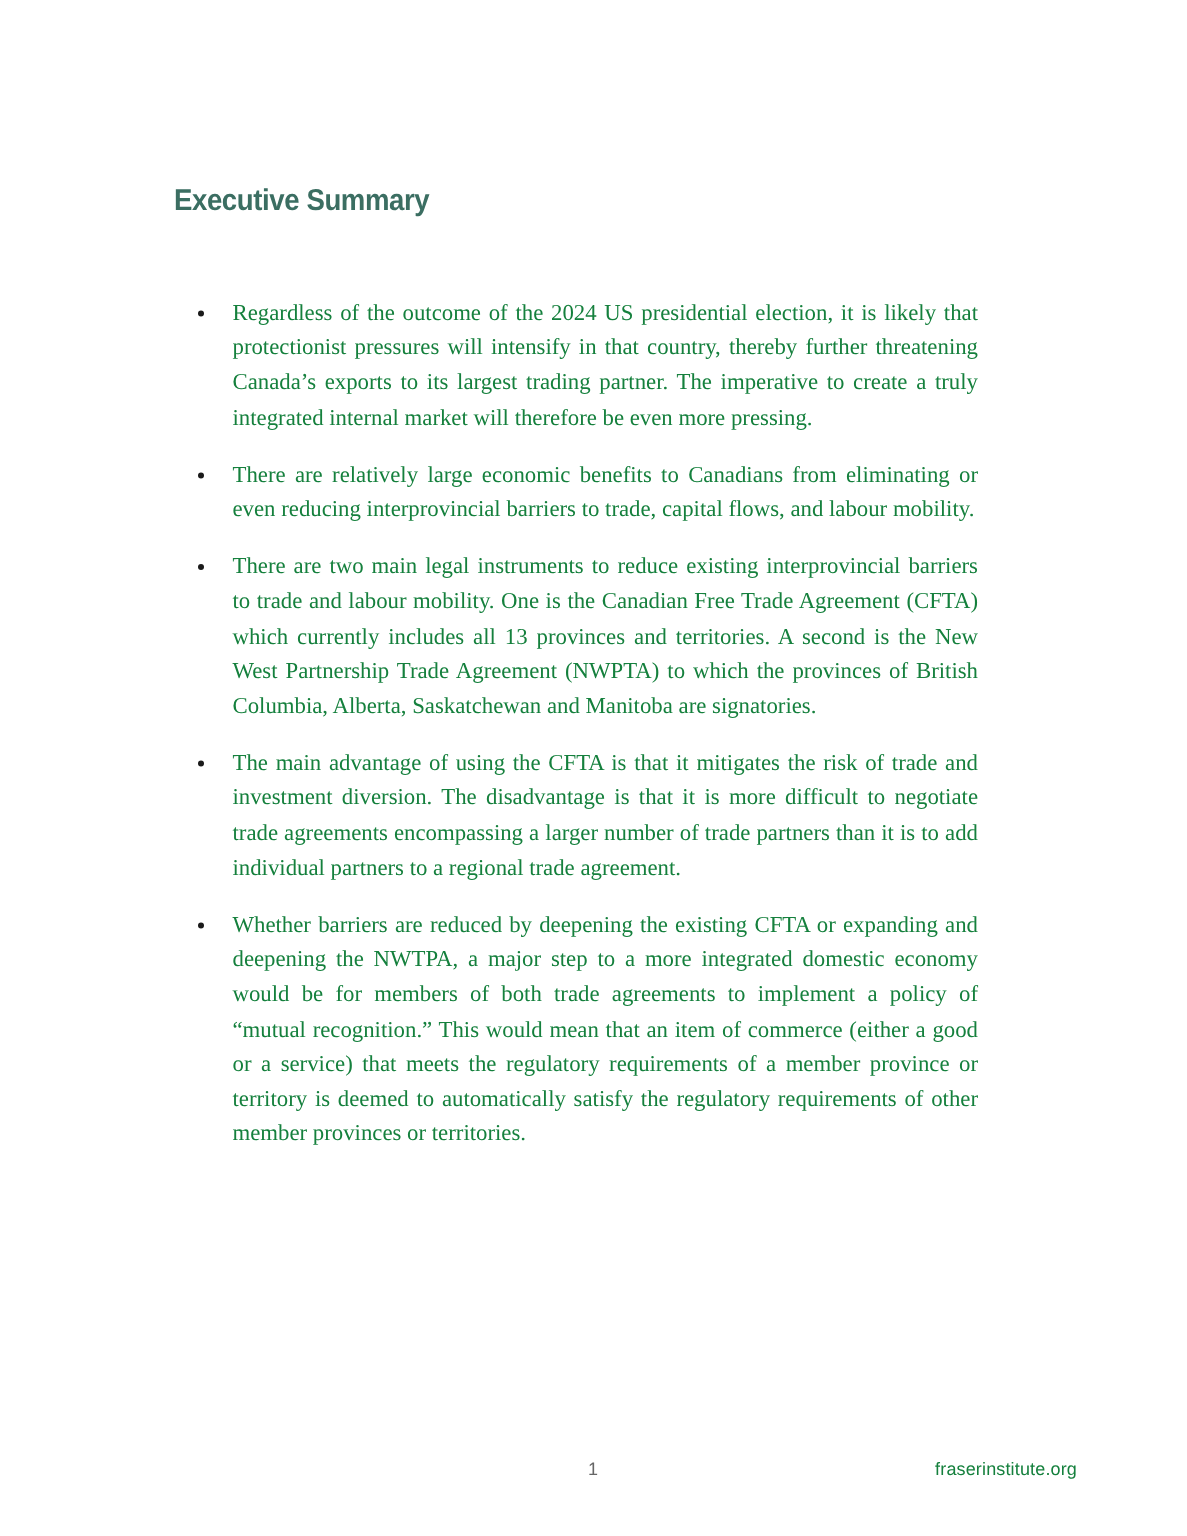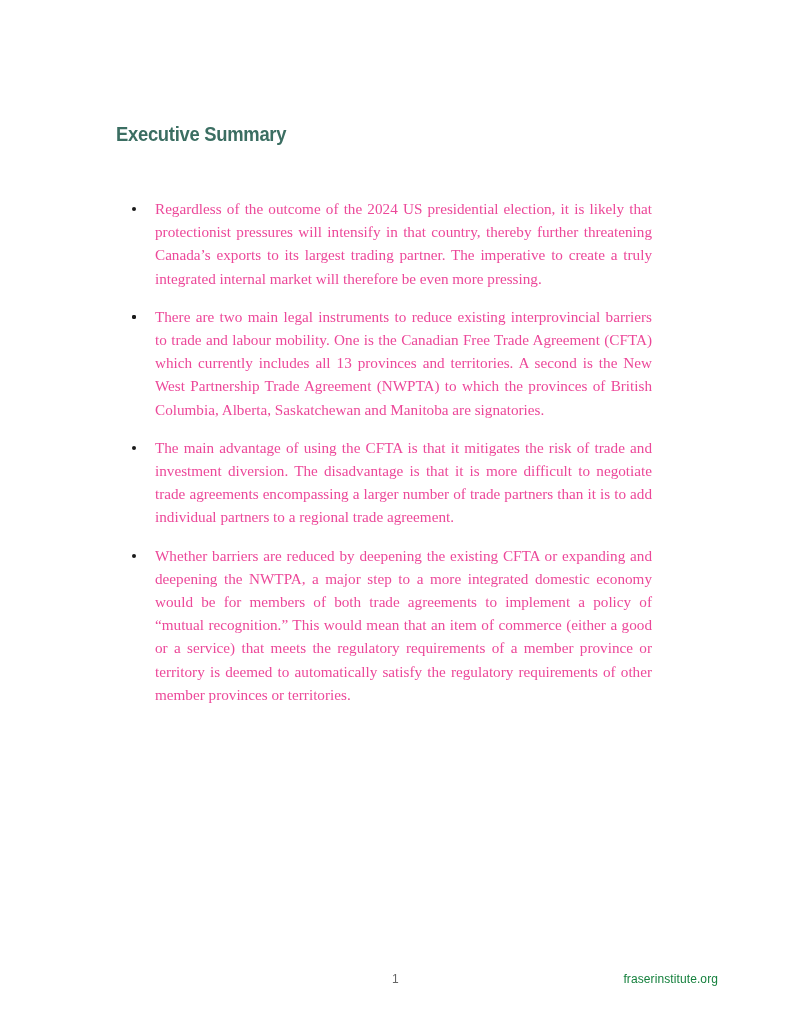--- a/index.html
+++ b/index.html
@@ -40,21 +40,21 @@
     width: 497px;
     margin: 0;
     padding: 0;
     list-style: none;
   }
   .bullet-item {
     position: relative;
     font-family: "Liberation Serif", serif;
     font-size: 15.2px;
     line-height: 23.2px;
-    color: #ec4899;
+    color: #15803d;
     text-align: justify;
     hyphens: manual;
     margin-bottom: 15px;
   }
   .bullet-item .dot {
     position: absolute;
     left: -23px;
     top: 10px;
     width: 4px;
     height: 4px;
@@ -86,20 +86,21 @@
 
   <h1 class="heading">Executive Summary</h1>
 
   <ul class="bullets">
     <li class="bullet-item">
       <span class="dot"></span>
       <span>Regardless of the outcome of the 2024 US presidential election, it is likely that protectionist pressures will intensify in that country, thereby further threaten­ing Canada’s exports to its largest trading partner. The imperative to create a truly integrated internal market will therefore be even more pressing.</span>
     </li>
     <li class="bullet-item">
       <span class="dot"></span>
+      <span>There are relatively large economic benefits to Canadians from eliminating or even reducing interprovincial barriers to trade, capital flows, and labour mobility.</span>
     </li>
     <li class="bullet-item">
       <span class="dot"></span>
       <span>There are two main legal instruments to reduce existing interprovincial barri­ers to trade and labour mobility. One is the Canadian Free Trade Agreement (CFTA) which currently includes all 13 provinces and territories. A second is the New West Partnership Trade Agreement (NWPTA) to which the provinces of British Columbia, Alberta, Saskatchewan and Manitoba are signatories.</span>
     </li>
     <li class="bullet-item">
       <span class="dot"></span>
       <span>The main advantage of using the CFTA is that it mitigates the risk of trade and investment diversion. The disadvantage is that it is more difficult to negotiate trade agreements encompassing a larger number of trade partners than it is to add individual partners to a regional trade agreement.</span>
     </li>
     <li class="bullet-item">

